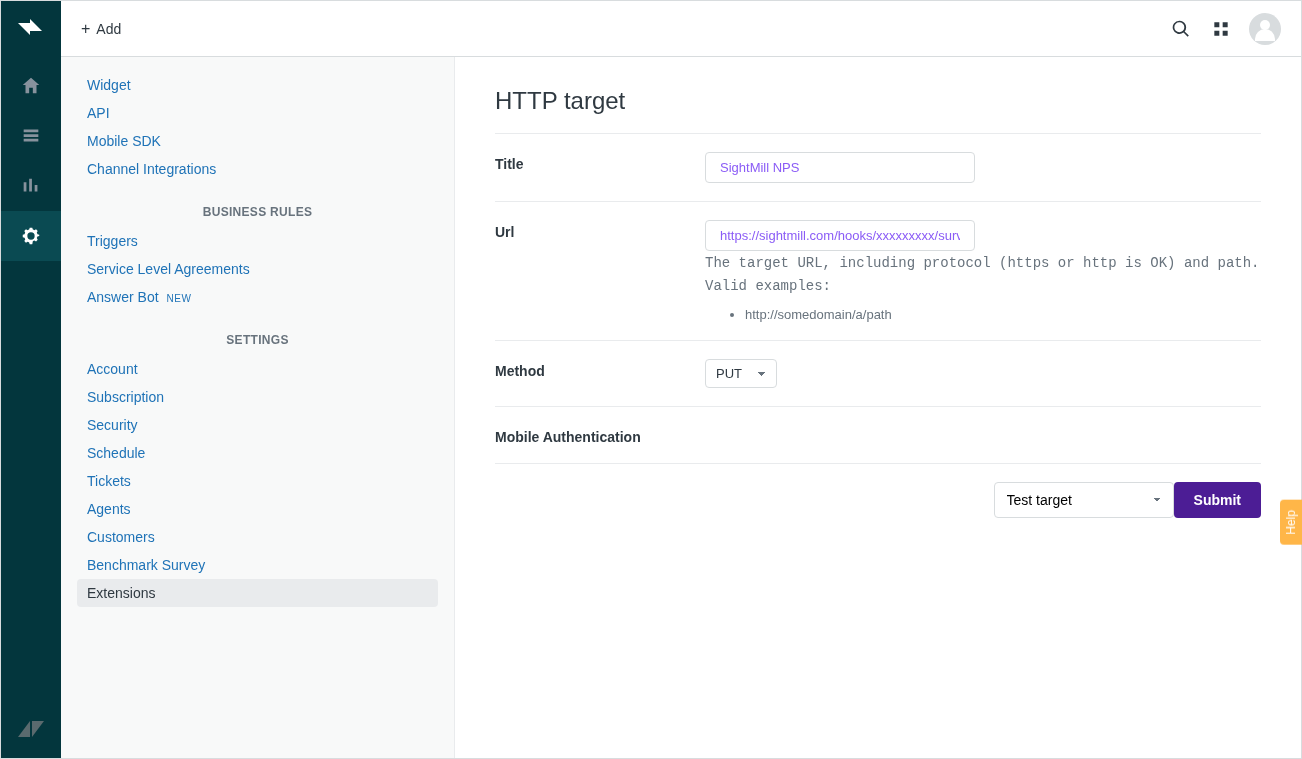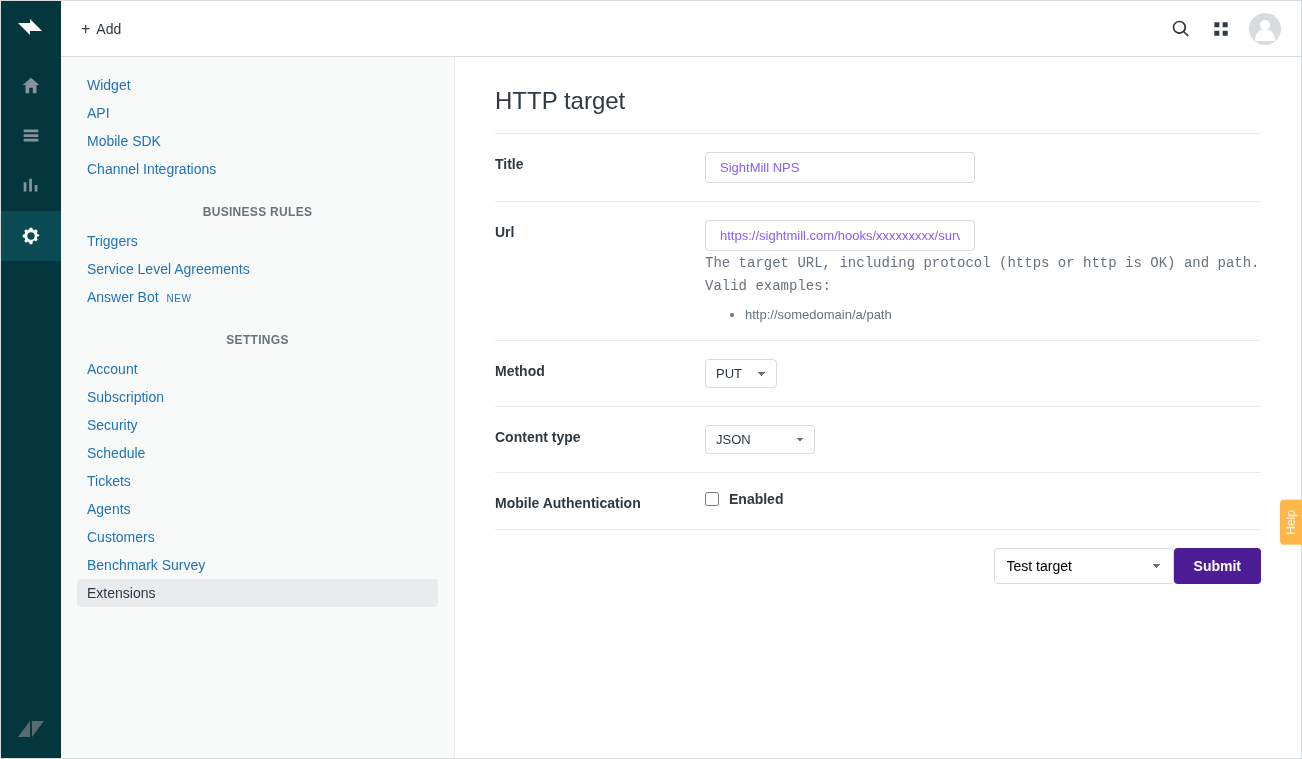--- a/index.html
+++ b/index.html
@@ -168,36 +168,24 @@
 
           <div class="formrow">
             <div class="formlabel">Method</div>
             <div class="formfield">
               <select class="sel-method">
                 <option>PUT</option>
               </select>
             </div>
           </div>
 
-          <div class="formrow">
-            <div class="formlabel">Content type</div>
-            <div class="formfield">
-              <select class="sel-content">
-                <option>JSON</option>
-              </select>
-            </div>
-          </div>
 
           <div class="formrow">
             <div class="formlabel">Mobile Authentication</div>
             <div class="formfield">
-              <div class="checkline">
-                <input type="checkbox" style="">
-                <label>Enabled</label>
-              </div>
             </div>
           </div>
 
           <div class="actionrow">
             <select>
               <option>Test target</option>
             </select>
             <button class="submitbtn">Submit</button>
           </div>
         </div>

